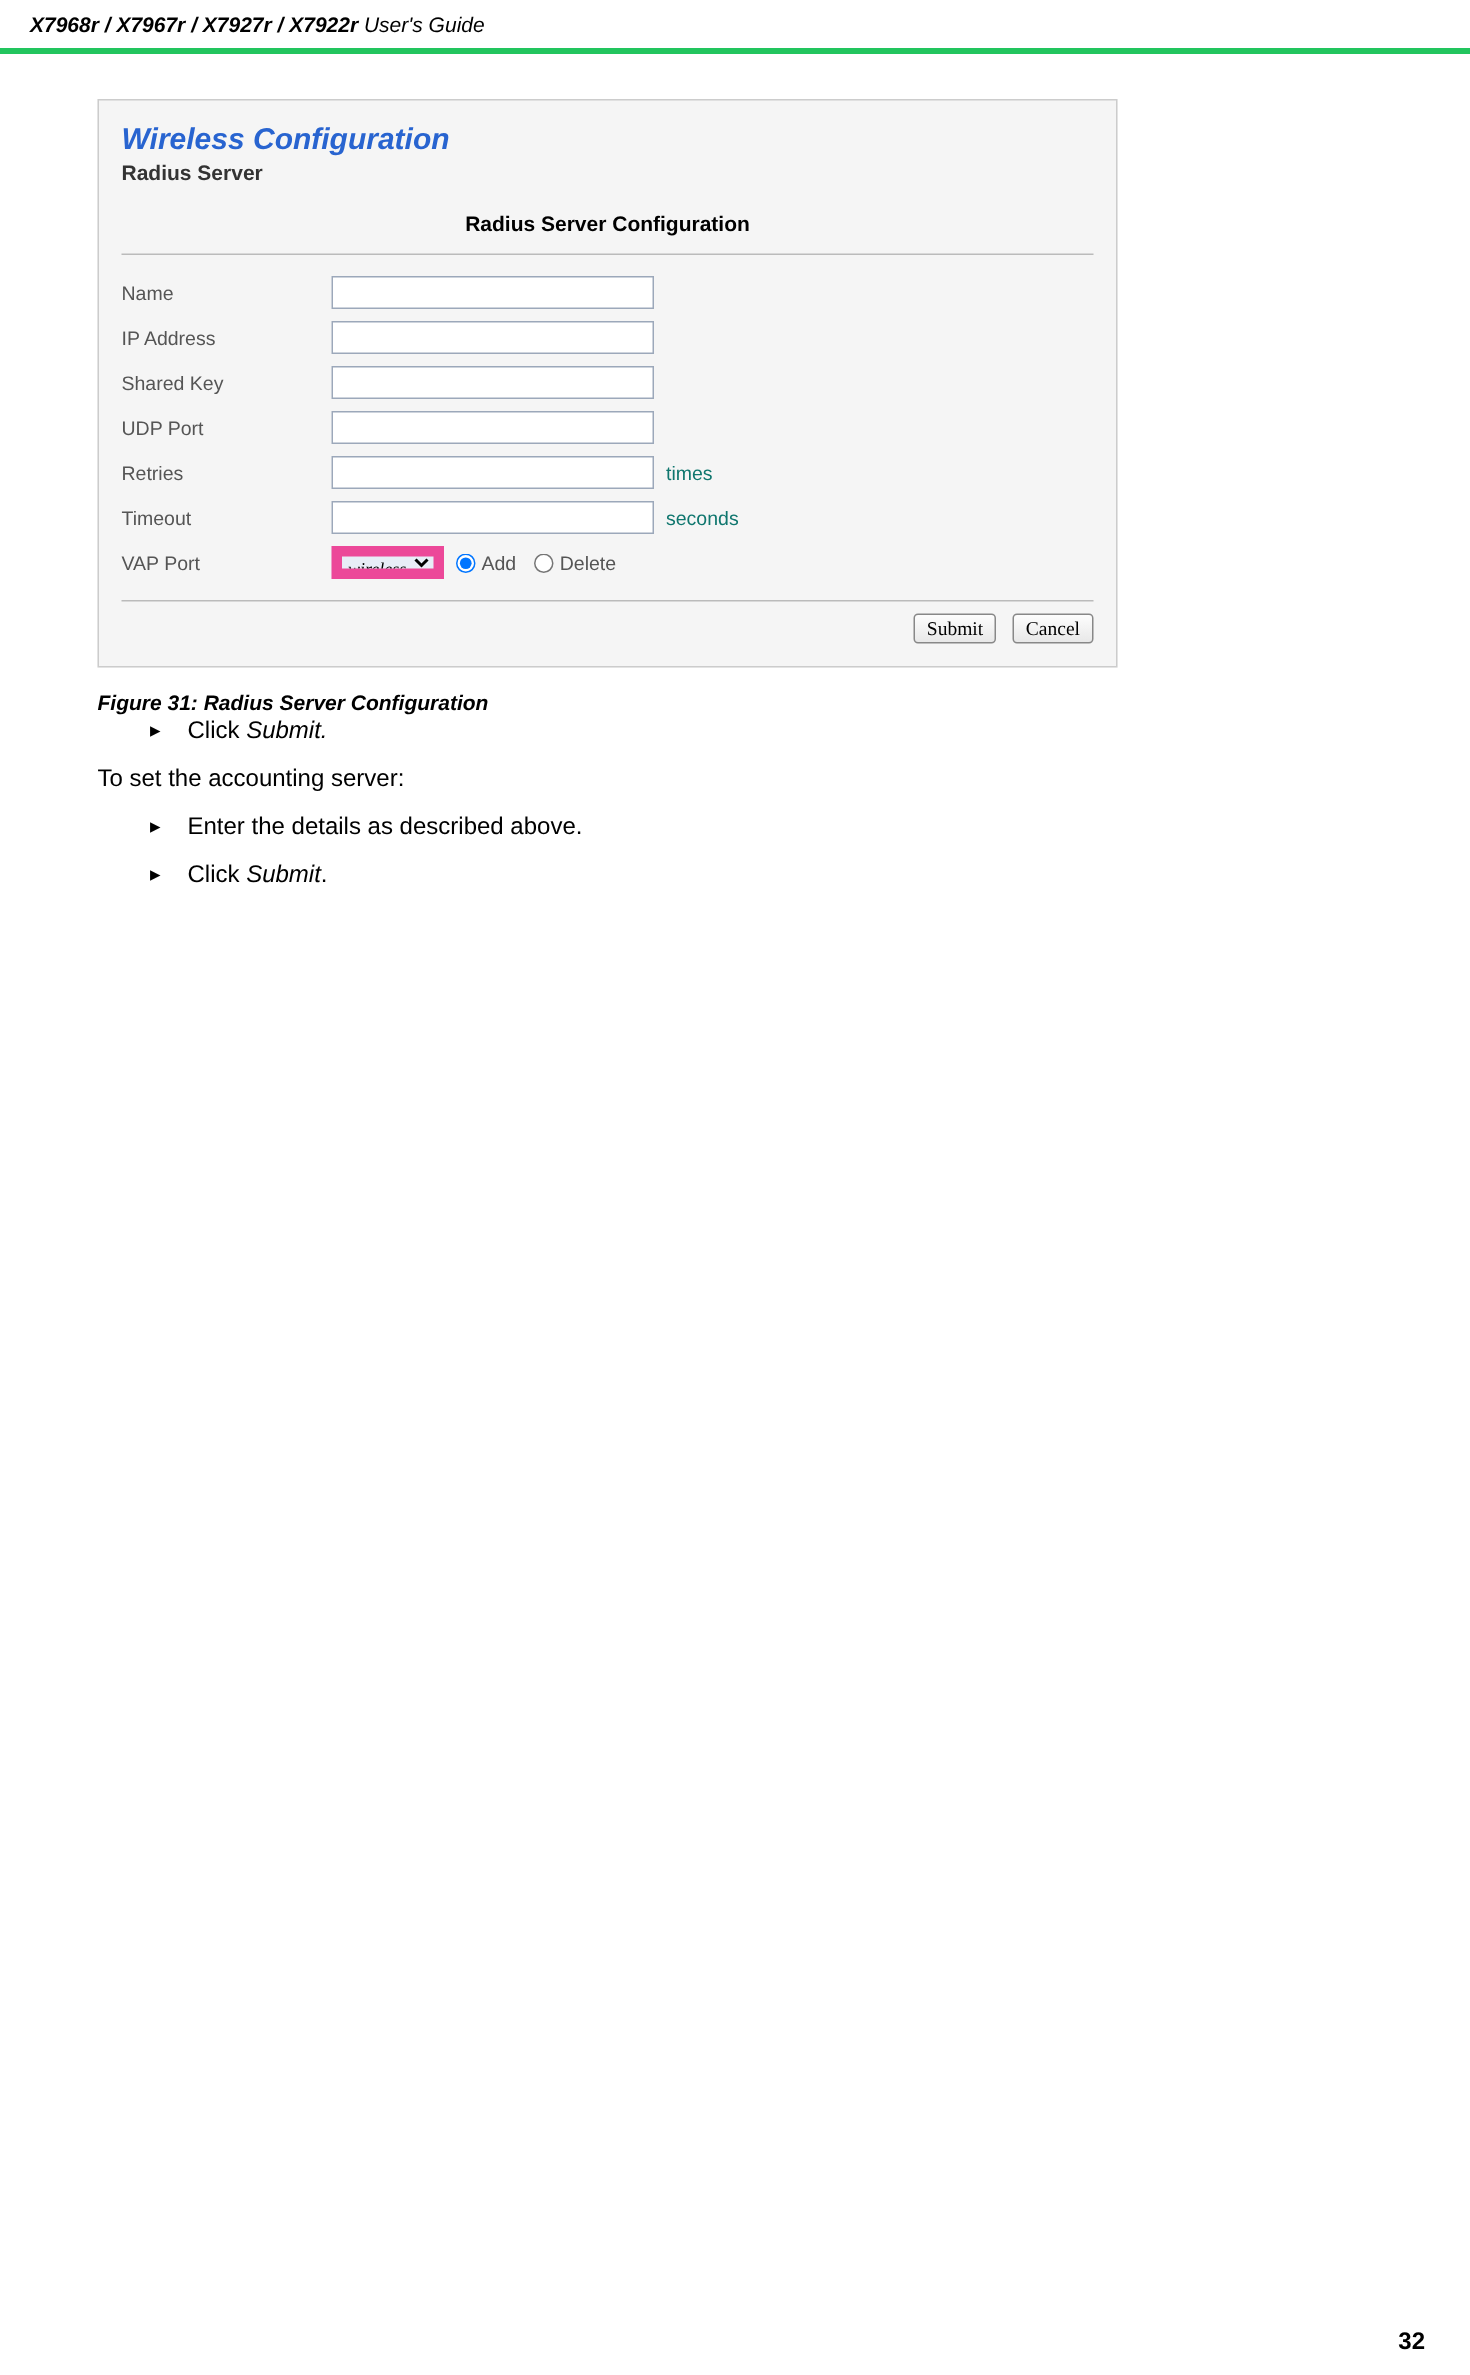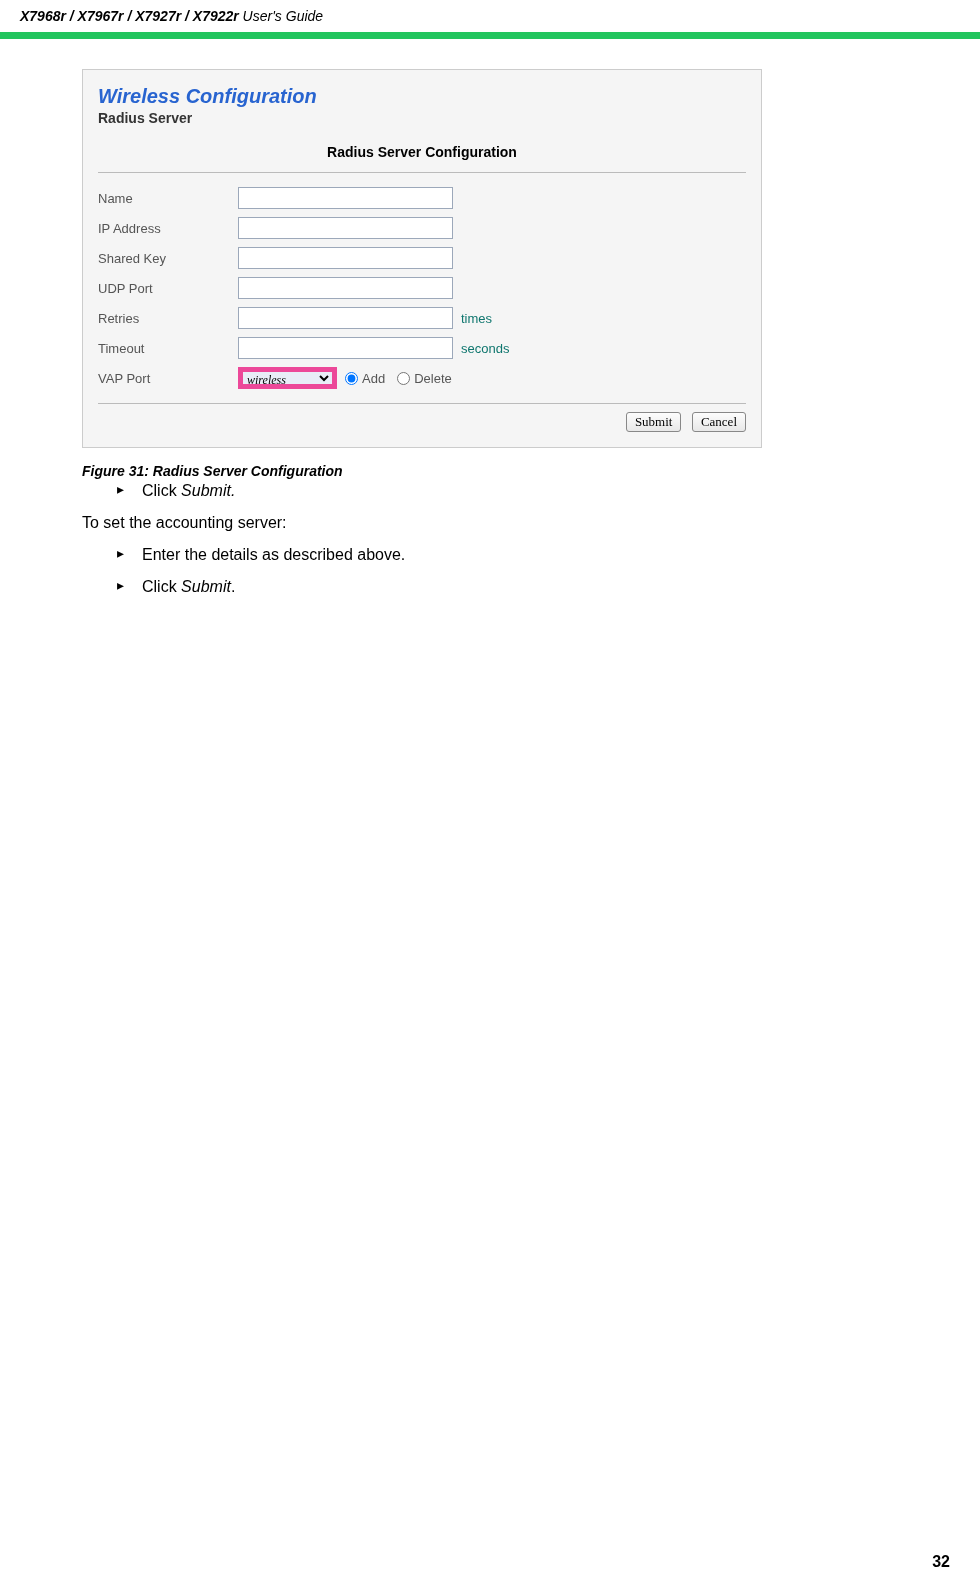--- a/index.html
+++ b/index.html
@@ -11,27 +11,27 @@
       font-family: Arial, Helvetica, sans-serif;
       background: #fff;
       width: 980px;
       height: 1583px;
       position: relative;
     }
     .header-text {
       font-size: 14px;
       font-style: italic;
       padding: 8px 20px;
-      border-bottom: 7px solid #22c55e;
+      border-bottom: 4px solid #22c55e;
     }
     .header-text .bold-part {
       font-weight: bold;
     }
     .content-area {
-      padding: 30px 20px 20px 82px;
+      padding: 30px 20px 20px 65px;
     }
     .screenshot-container {
       background: #f5f5f5;
       border: 1px solid #ccc;
       width: 680px;
       margin-bottom: 15px;
       padding-bottom: 10px;
     }
     .wireless-config-title {
       color: #2864d0;
@@ -77,23 +77,23 @@
       border: 1px solid #9ca8ba;
       background: #fff;
       font-size: 12px;
     }
     .form-suffix {
       font-size: 13px;
       color: #0f766e;
       margin-left: 8px;
     }
     .vap-select {
-      width: 99px;
+      width: 75px;
       height: 22px;
-      border: 5px solid #ec4899;
+      border: 7px solid #ec4899;
       background: #e8edf7;
       font-family: serif;
       font-size: 12px;
       font-style: italic;
     }
     .radio-group {
       margin-left: 8px;
       font-size: 13px;
       color: #555;
       display: flex;

